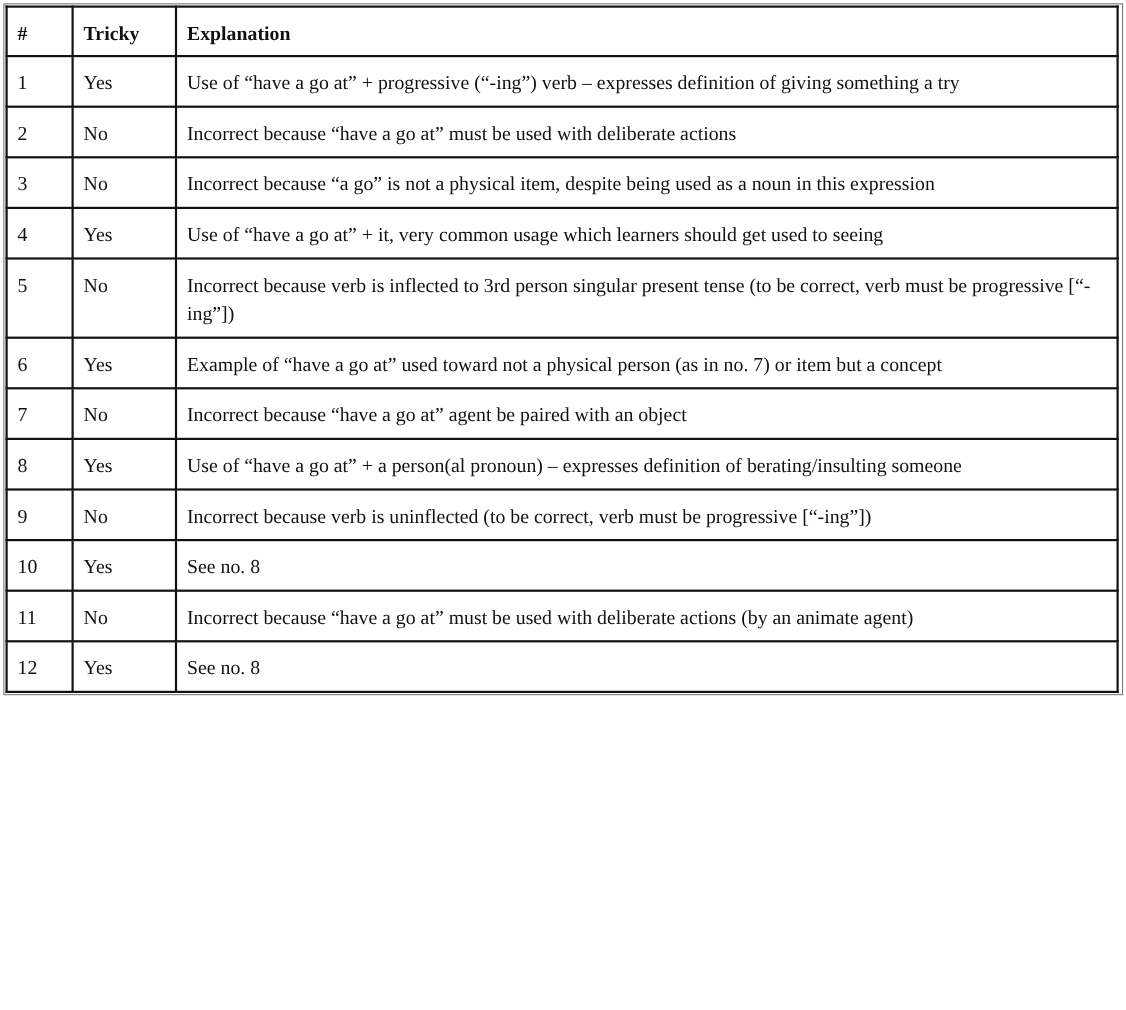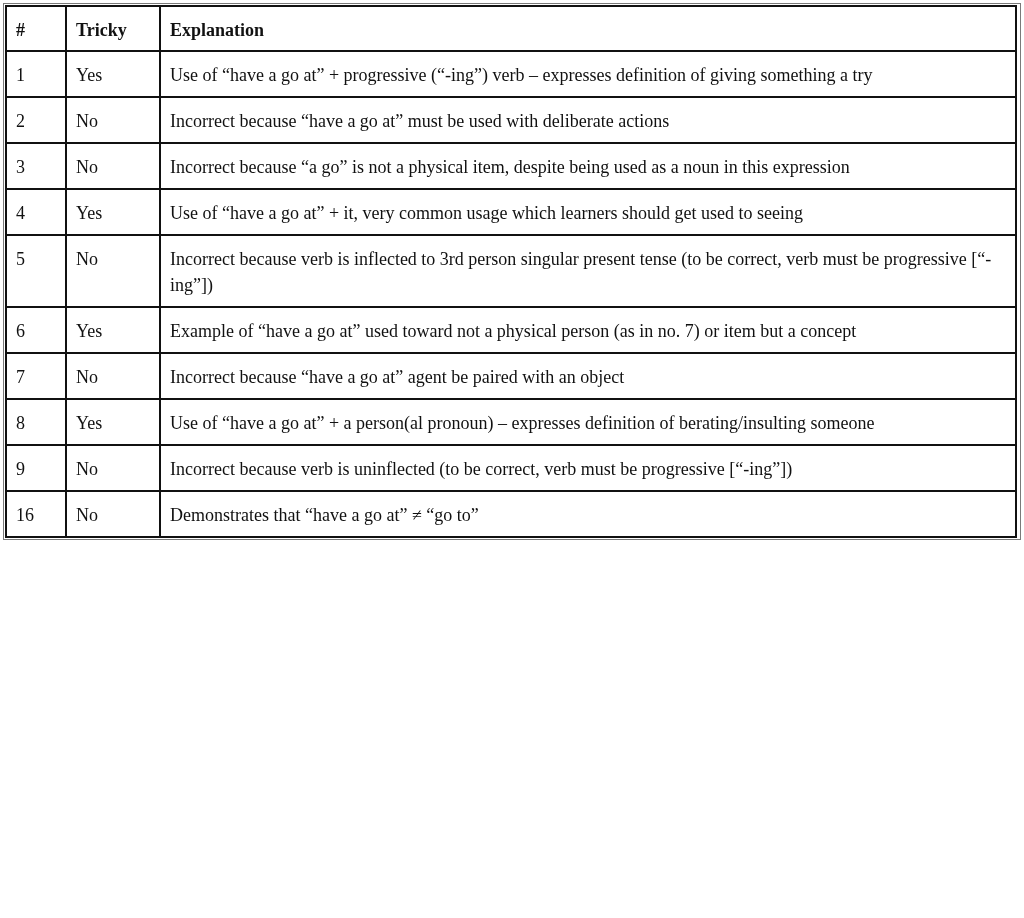--- a/index.html
+++ b/index.html
@@ -87,19 +87,29 @@
           <td>8</td>
           <td>Yes</td>
           <td>Use of “have a go at” + a person(al pronoun) – expresses definition of berating/insulting someone</td>
         </tr>
         <tr>
           <td>9</td>
           <td>No</td>
           <td>Incorrect because verb is uninflected (to be correct, verb must be progressive [“-ing”])</td>
         </tr>
         <tr>
-          <td>16</td>
+          <td>10</td>
+          <td>Yes</td>
+          <td>See no. 8</td>
+        </tr>
+        <tr>
+          <td>11</td>
           <td>No</td>
-          <td>Demonstrates that “have a go at” ≠ “go to”</td>
+          <td>Incorrect because “have a go at” must be used with deliberate actions (by an animate agent)</td>
+        </tr>
+        <tr>
+          <td>12</td>
+          <td>Yes</td>
+          <td>See no. 8</td>
         </tr>
       </tbody>
 </table>
 </div>
 
 </body></html>

